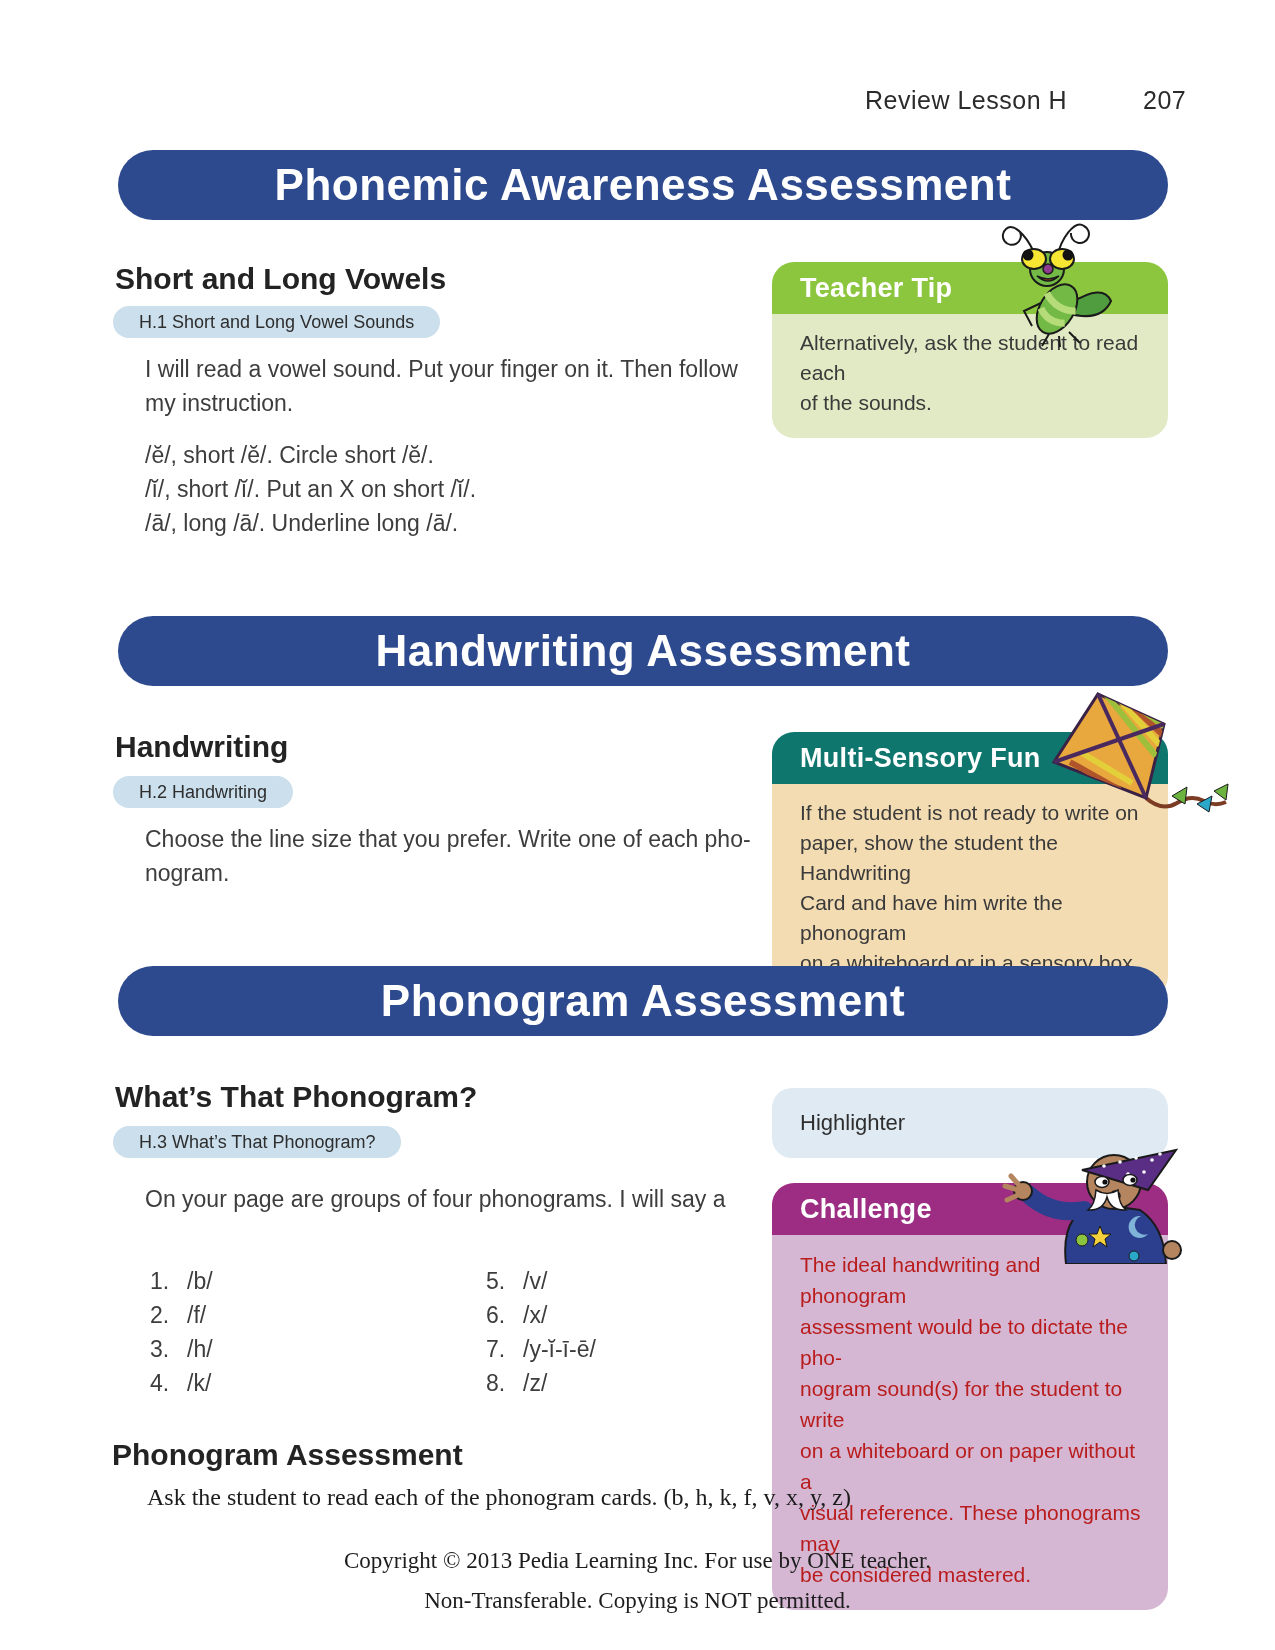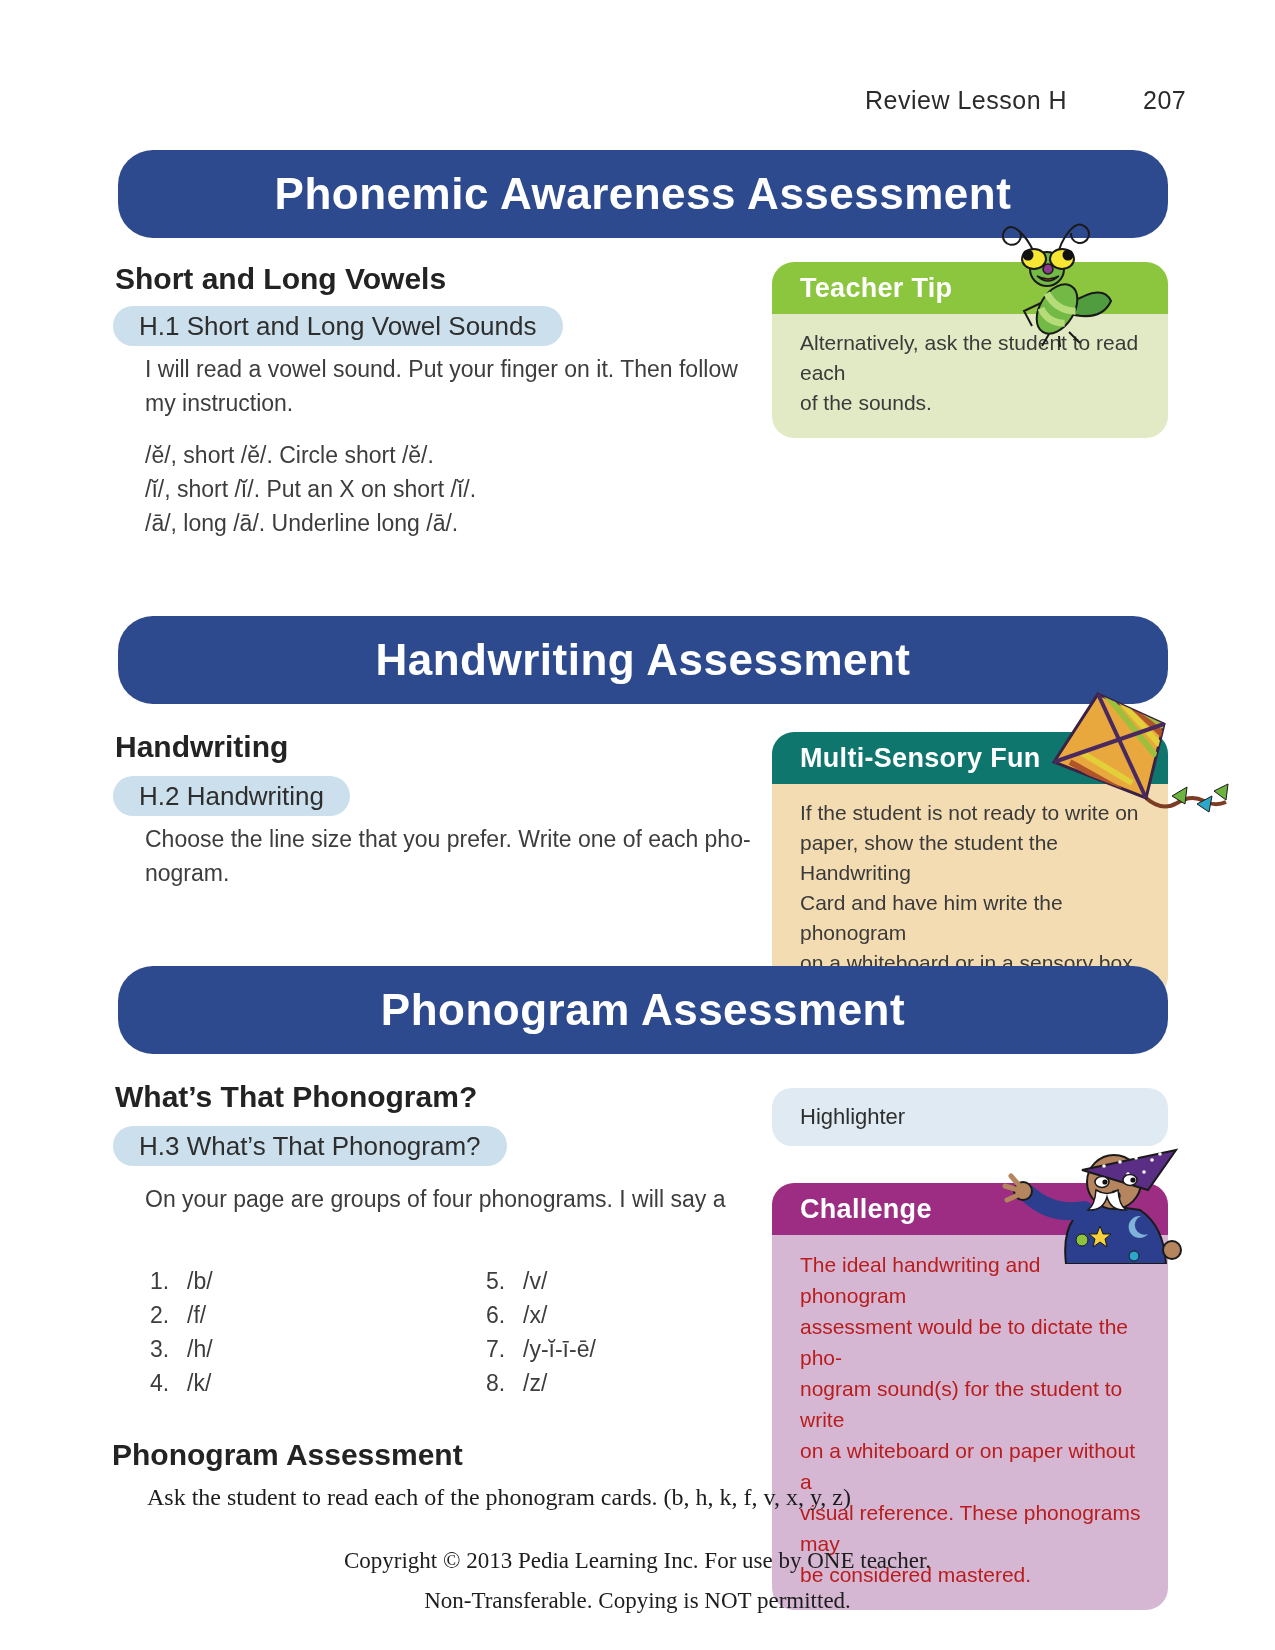--- a/index.html
+++ b/index.html
@@ -1,38 +1,38 @@
 <!DOCTYPE html>
 <html><head>
 <meta charset="utf-8">
 <style>
   * { margin:0; padding:0; box-sizing:border-box; }
   body { background:#e8e8e8; font-family:"Liberation Sans", sans-serif; }
   .page { position:relative; width:1275px; height:1650px; background:#ffffff; margin:0 auto; overflow:hidden;padding-left:24px; }
 
   .hdr { position:absolute; top:86px; font-size:25px; color:#2b2b2b; letter-spacing:0.5px; }
 
-  .banner { position:absolute; left:118px; width:1050px; height:88px; background:#2e4a8e;
+  .banner { position:absolute; left:118px; width:1050px; height:70px; background:#2e4a8e;
             border-radius:35px; display:flex; align-items:center; justify-content:center;
             color:#ffffff; font-size:44px; font-weight:bold; letter-spacing:0.5px; }
 
   .h2 { position:absolute; left:115px; font-size:30px; font-weight:bold; color:#232323; }
 
-  .pill { position:absolute; left:113px; height:40px; border-radius:20px; background:#cbdfec;
-          display:inline-flex; align-items:center; padding:0 26px; font-size:26px; color:#2e2e2e; }
+  .pill { position:absolute; left:113px; height:32px; border-radius:20px; background:#cbdfec;
+          display:inline-flex; align-items:center; padding:0 26px; font-size:18px; color:#2e2e2e; }
 
   .para { position:absolute; left:145px; font-size:23px; line-height:34px; color:#3d3d3d; }
 
   .callout { position:absolute; left:772px; width:396px; }
   .co-head { height:52px; border-radius:22px 22px 0 0; display:flex; align-items:center;
              padding-left:28px; color:#ffffff; font-size:27px; font-weight:bold; letter-spacing:0.3px; }
   .co-body { border-radius:0 0 22px 22px; padding:14px 24px 20px 28px; font-size:21px;
              line-height:30px; color:#3a3a3a; }
 
-  .hlbox { position:absolute; left:772px; top:1088px; width:396px; height:58px; background:#dfeaf2;
+  .hlbox { position:absolute; left:772px; top:1088px; width:396px; height:70px; background:#dfeaf2;
            border-radius:20px; display:flex; align-items:center; padding-left:28px;
            font-size:22px; color:#2e2e2e; }
 
   .plist { position:absolute; top:1268px; font-size:23px; color:#3d3d3d; }
   .prow { display:flex; height:34px; align-items:flex-start; }
   .pnum { width:37px; }
 
   .serif { font-family:"Liberation Serif", serif; color:#1c1c1c; }
   .illu { position:absolute; z-index:5; }
   .footer-line { position:absolute; left:0; width:100%; text-align:center; font-size:23px; }

